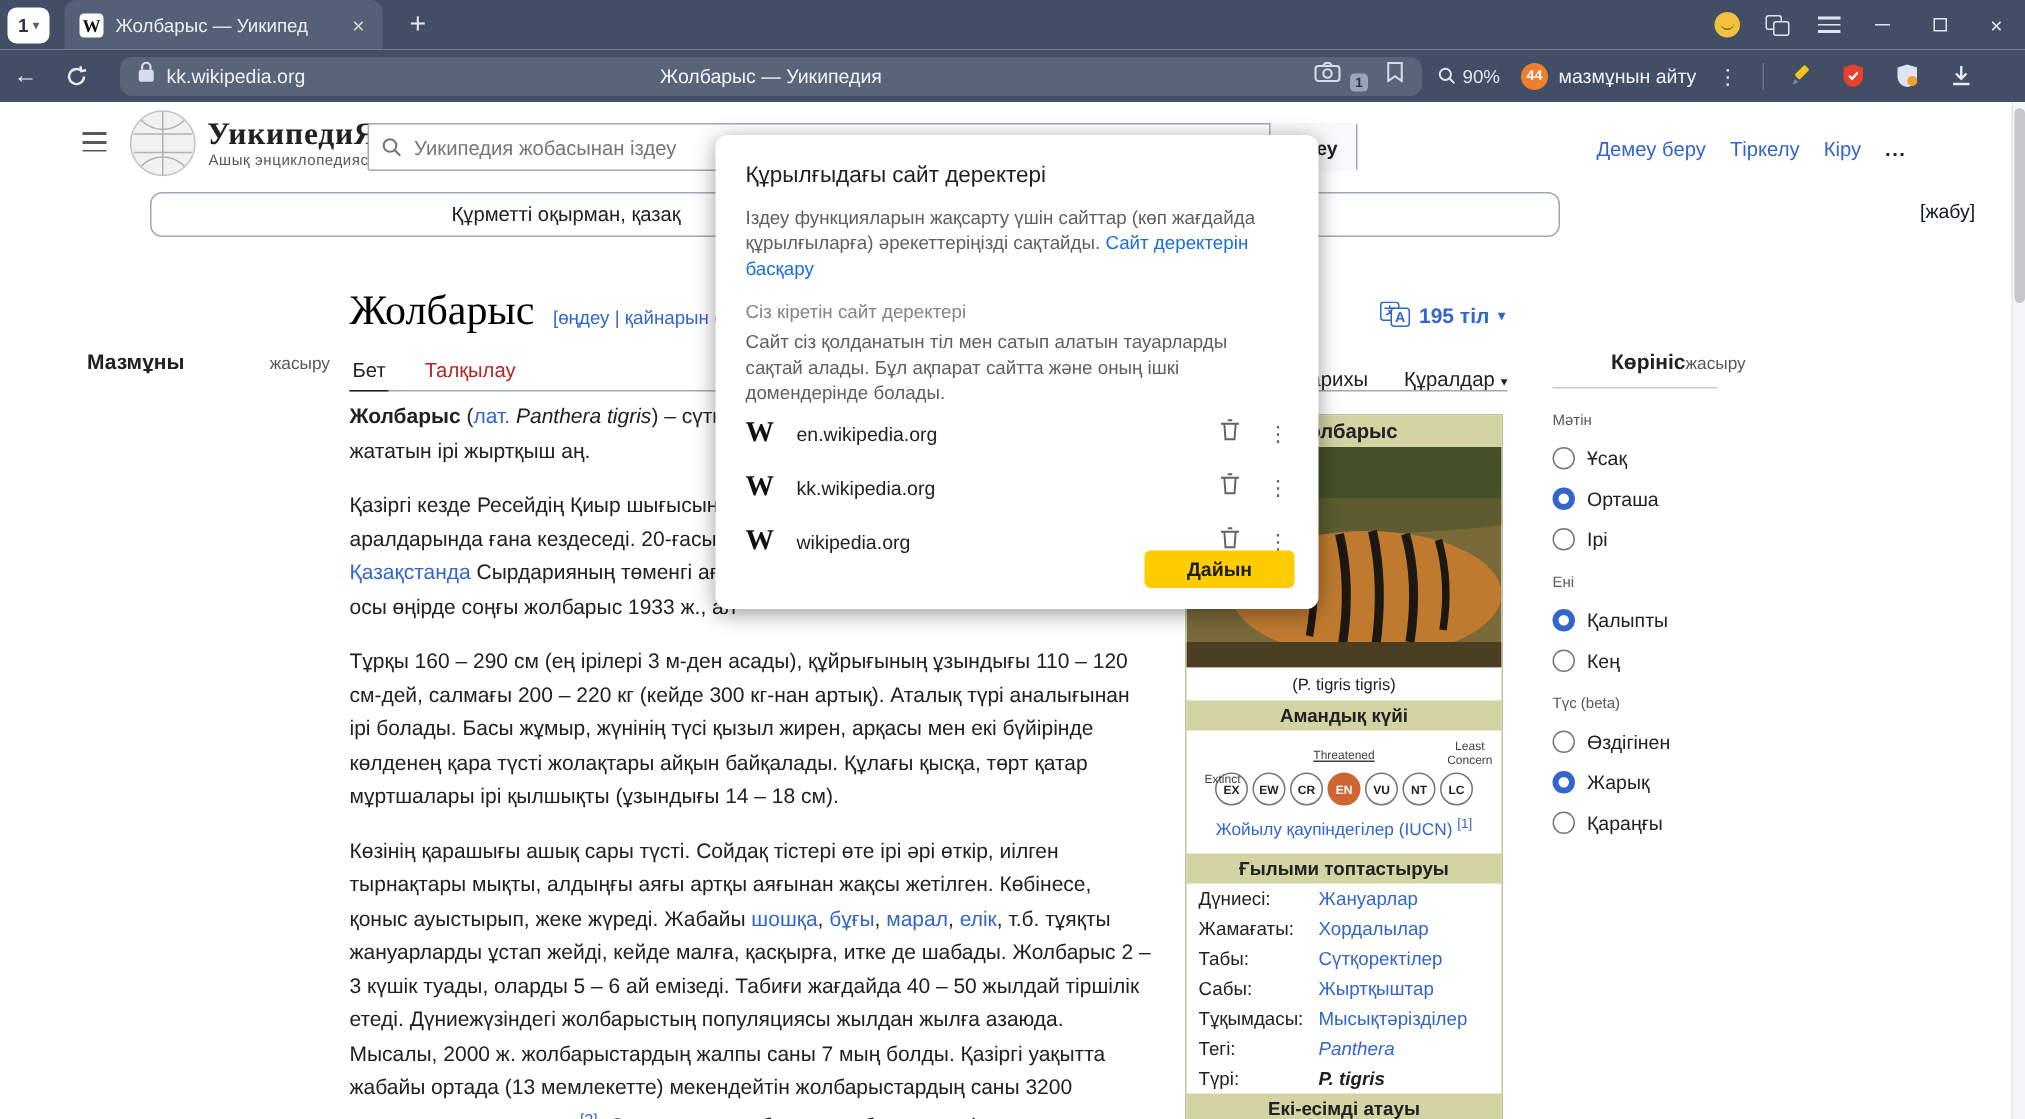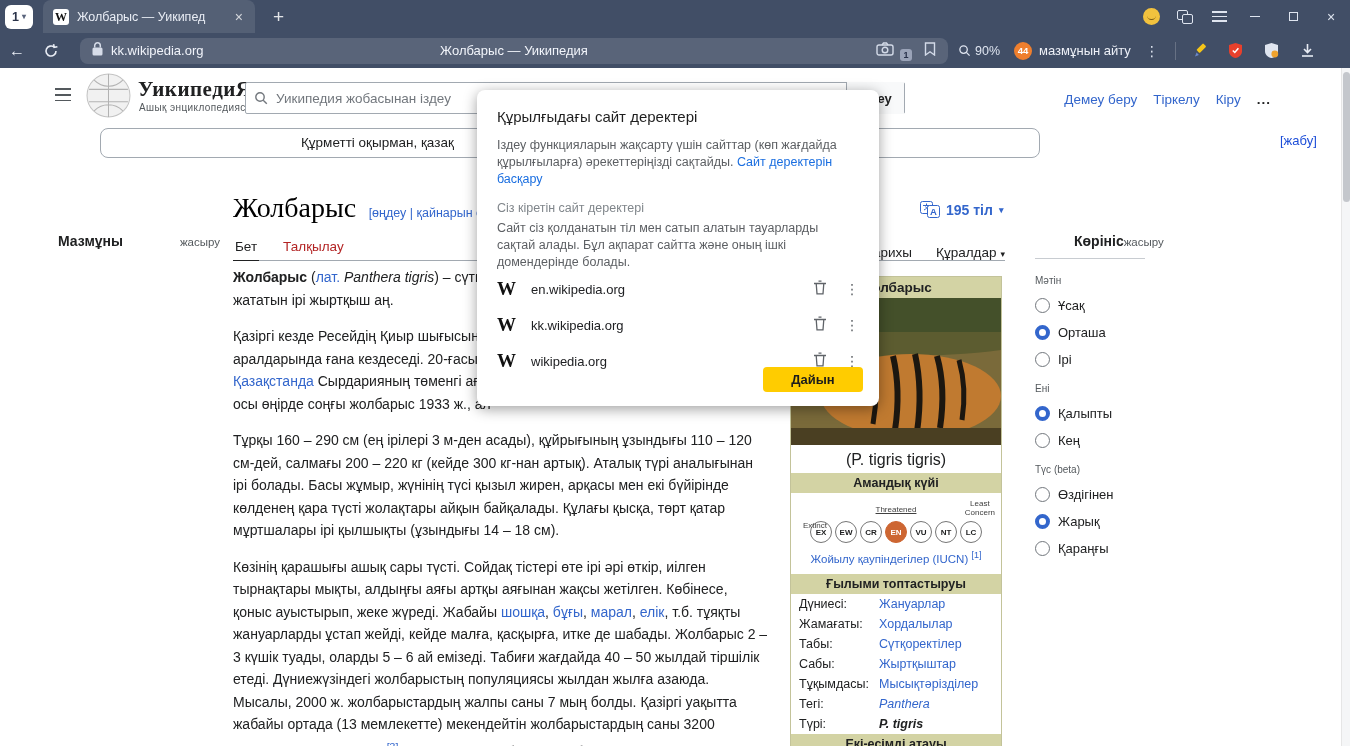--- a/index.html
+++ b/index.html
@@ -55,21 +55,21 @@
   .wh-search svg { margin:0 8px; flex:0 0 auto; }
   .wh-search input { border:0; outline:0; flex:1; font-size:13.5px; color:#202122; font-family:"Liberation Sans",sans-serif; }
   .wh-search input::placeholder { color:#72777d; }
   .wh-search .sbtn { flex:0 0 58px; height:32px; border-left:1px solid #a2a9b1; background:#f8f9fa; font-size:13px; color:#202122; display:flex; align-items:center; justify-content:center; font-weight:bold; }
   .wh-links { position:absolute; right:70px; top:24px; display:flex; gap:16px; font-size:13.5px; }
   .wh-links .lnk { color:#36c; }
   .wh-more { color:#202122; font-weight:bold; letter-spacing:1px; }
 
   .banner { position:absolute; top:128px; left:100px; width:940px; height:30px; border:1px solid #a2a9b1; border-radius:8px; background:#fff; }
   .banner .btext { position:absolute; left:200px; top:6px; font-size:13.5px; color:#202122; }
-  .banner-close { position:absolute; top:133px; left:1280px; font-size:13px; color:#1d4ed8; }
+  .banner-close { position:absolute; top:133px; left:1280px; font-size:13px; color:#0f172a; }
 
   .title-row { position:absolute; left:233px; top:192px; width:640px; white-space:nowrap; }
   .title-row h1 { display:inline; font-family:"Liberation Serif",serif; font-weight:normal; font-size:28px; color:#000; }
   .editlinks { font-size:12.5px; color:#36c; margin-left:8px; }
   .langbtn { position:absolute; left:920px; top:201px; display:flex; align-items:center; gap:6px; color:#36c; font-size:14px; font-weight:bold; }
   .langbtn .caret { font-size:9px; }
 
   .toc { position:absolute; left:58px; top:233px; width:162px; }
   .toc-head { display:flex; align-items:baseline; justify-content:space-between; }
   .toc-head b { font-size:14px; color:#202122; }
@@ -88,21 +88,21 @@
   .article { position:absolute; left:233px; top:266px; width:535px; font-size:14px; line-height:22.5px; color:#202122; }
   .article p { margin:0 0 14px; }
   .article .alink { color:#36c; }
   .article sup { font-size:10.5px; color:#36c; }
   .article .lat-it { font-style:italic; }
 
   
   .infobox { position:absolute; left:790px; top:276px; width:212px; background:#fff; border:1px solid #c3c39a; font-size:12.5px; color:#202122; }
   .ib-bar { background:#d3d3a4; text-align:center; font-weight:bold; padding:3px 0; font-size:12.5px; }
   .ib-title { font-size:13.5px; }
-  .ib-caption { text-align:center; font-size:16px; padding:3px 0 4px; }
+  .ib-caption { text-align:center; font-size:11px; padding:3px 0 4px; }
   .status-wrap { padding:4px 2px 2px; }
   .status-labels { position:relative; height:24px; font-size:8px; color:#404040; }
   .status-labels .l1 { position:absolute; left:10px; top:8px;margin-top:16px; }
   .status-labels .l2 { position:absolute; left:0; right:0; top:8px; text-align:center;text-decoration:underline; }
   .status-labels .l3 { position:absolute; right:4px; top:2px; text-align:center; line-height:9px; }
   .status-circles { display:flex; justify-content:center; gap:3px; padding-bottom:4px; }
   .sc { width:22px; height:22px; border-radius:50%; border:1px solid #767676; background:#fff; font-size:8px; font-weight:bold; display:flex; align-items:center; justify-content:center; color:#202122; }
   .sc.cur { background:#cd6632; border-color:#cd6632; color:#fff; }
   .iucn { text-align:center; font-size:11.5px; color:#36c; padding:3px 0 7px; }
   .iucn sup { font-size:9px; }

